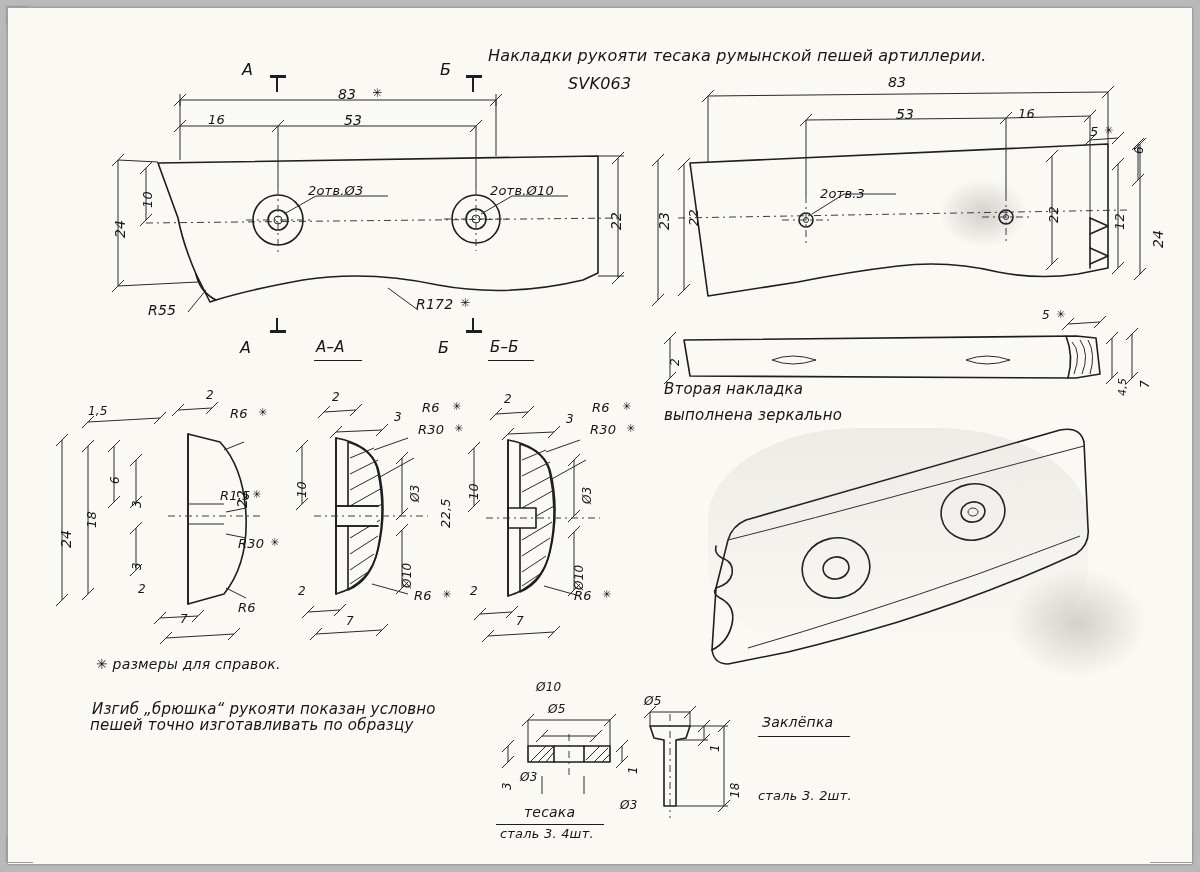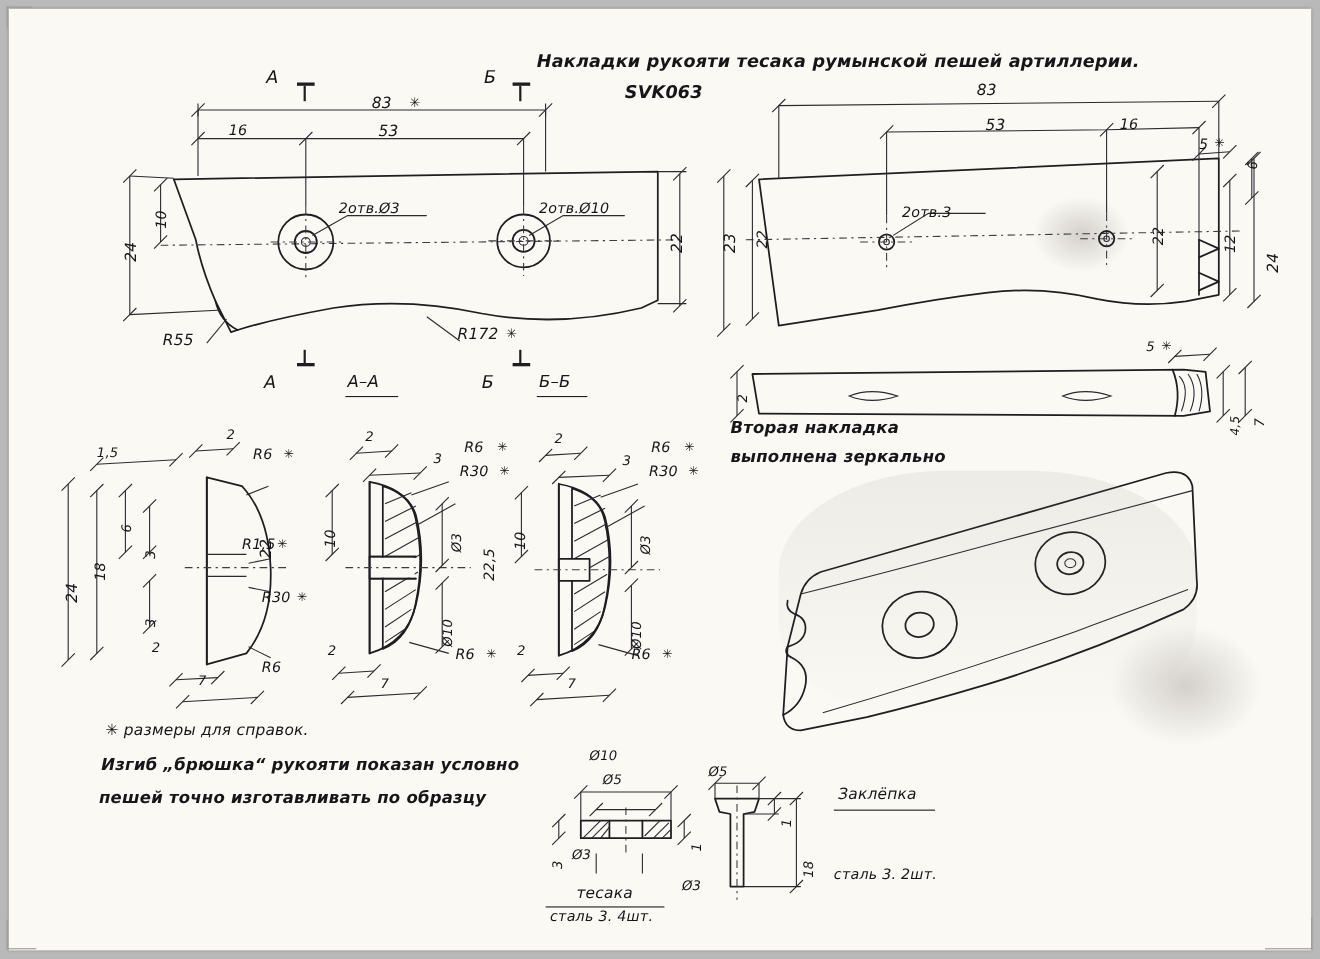--- a/index.html
+++ b/index.html
@@ -25,21 +25,21 @@
     white-space:nowrap;
     font-style:italic;
     letter-spacing:.2px;
   }
   .t11{font-size:11px;}
   .t12{font-size:12px;}
   .t13{font-size:13px;}
   .t14{font-size:14px;}
   .t15{font-size:15px;}
   .t16{font-size:16px;}
-  .bold{font-weight:bold;}
+  .bold{font-weight:normal;}
   .rot90{transform:rotate(-90deg);transform-origin:left top;}
   svg{position:absolute;left:0;top:0;overflow:visible;}
   .stroke{fill:none;stroke:#1d1d22;stroke-width:1.6;stroke-linejoin:round;stroke-linecap:round;}
   .stroke-thin{fill:none;stroke:#2a2a30;stroke-width:1;}
   .dashline{fill:none;stroke:#3c3c44;stroke-width:1;stroke-dasharray:7 4 2 4;}
   .hatch{fill:none;stroke:#2a2a30;stroke-width:1;}
   .fillw{fill:#fbf9f4;}
   .corner{position:absolute;border:1px solid #8b8b8b;}
   .smudge{
     position:absolute;border-radius:50%;
@@ -395,21 +395,21 @@
   <div class="txt t12 rot90" style="left:572px;top:496px;">Ø3</div>
   <div class="txt t12 rot90" style="left:564px;top:582px;">Ø10</div>
   <div class="txt t13" style="left:584px;top:392px;">R6</div>
   <div class="txt t11" style="left:614px;top:392px;">✳</div>
   <div class="txt t13" style="left:582px;top:414px;">R30</div>
   <div class="txt t11" style="left:618px;top:414px;">✳</div>
   <div class="txt t13" style="left:566px;top:580px;">R6</div>
   <div class="txt t11" style="left:594px;top:580px;">✳</div>
 
   <div class="txt t14" style="left:88px;top:648px;">✳ размеры для справок.</div>
-  <div class="txt t15 bold" style="left:84px;top:678px;">Изгиб „брюшка“ рукояти показан условно</div>
+  <div class="txt t15 bold" style="left:84px;top:692px;">Изгиб „брюшка“ рукояти показан условно</div>
   <div class="txt t15 bold" style="left:82px;top:708px;">пешей точно изготавливать по образцу</div>
 
   <svg width="180" height="130" style="left:490px;top:690px;">
 
     <path class="stroke" d="M 30 48 L 112 48 L 112 64 L 30 64 Z"></path>
     <path class="stroke" d="M 56 48 L 56 64 M 86 48 L 86 64"></path>
     <g class="hatch">
       <path d="M 32 64 L 48 48 M 40 64 L 56 48 M 48 64 L 56 54"></path>
       <path d="M 88 62 L 102 48 M 96 64 L 110 50 M 104 64 L 112 56"></path>
     </g>

